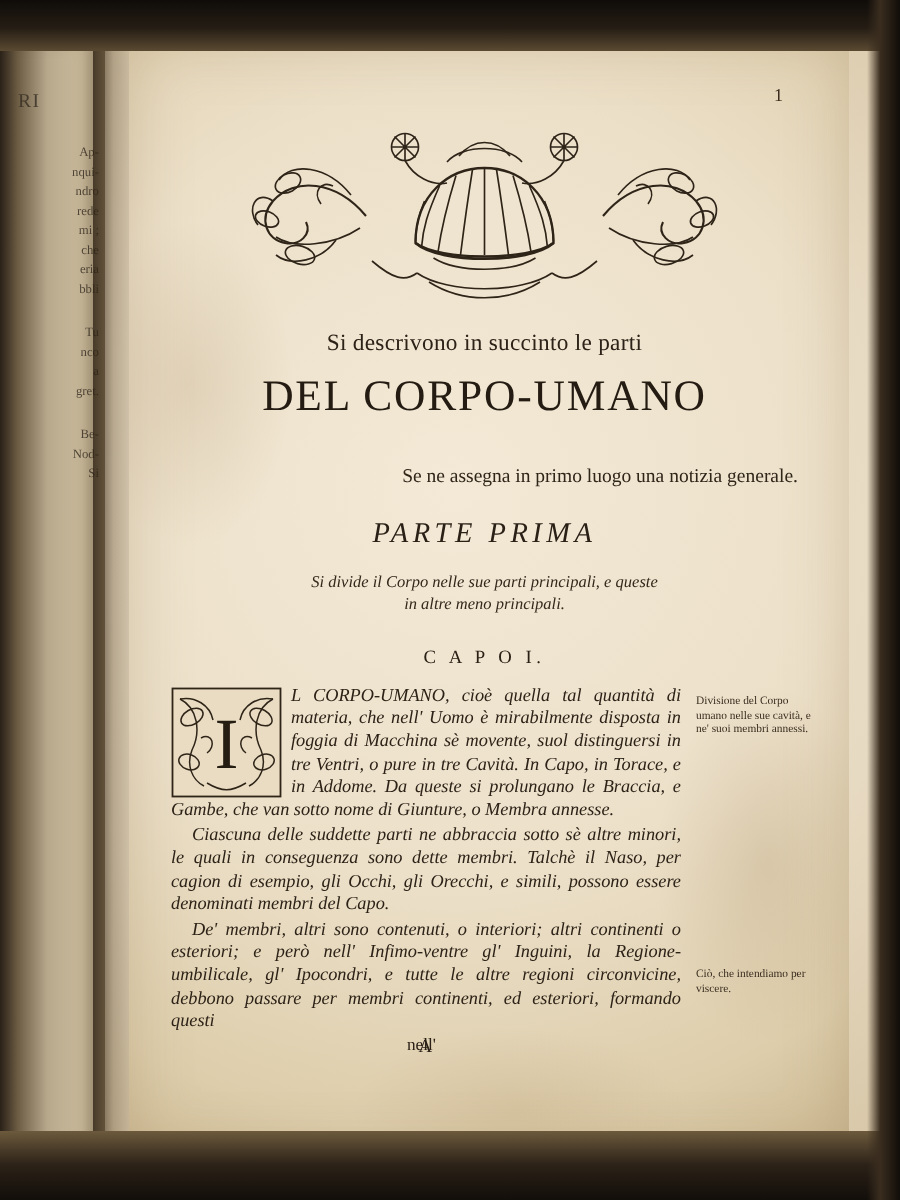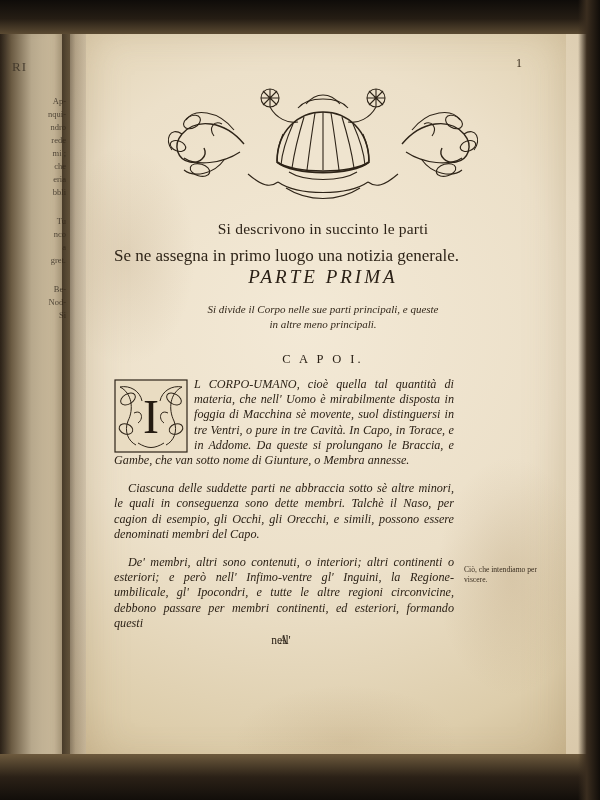--- a/index.html
+++ b/index.html
@@ -132,30 +132,31 @@
     white-space: nowrap;
   }
   .title-sub {
     text-align: center;
     font-size: 29px;
     letter-spacing: 1.2px;
     margin-top: 4px;
     color: #241b12;
   }
   .subtitle2 {
-    text-align: left;
-    font-size: 17px;
-    margin-top: 8px;
+    text-align: right;
+    font-size: 13px;
+    margin-top: 28px;
     color: #2f2519;
   }
   .part-head {
     text-align: center;
     font-size: 19px;
     font-style: italic;
     letter-spacing: 3px;
+    margin-top: 20px;
     color: #2a2016;
   }
   .argument {
     text-align: center;
     font-size: 11px;
     font-style: italic;
     margin-top: 14px;
     line-height: 15px;
     color: #33281b;
   }
@@ -179,21 +180,21 @@
     margin: 2px 6px 0 0;
   }
   .para {
     font-size: 12.2px;
     line-height: 15.2px;
     text-align: justify;
     color: #2c2217;
     text-indent: 0;
     font-style: italic;
   }
-  .para.indent { text-indent: 14px; margin-top: 13px; }
+  .para.indent { text-indent: 14px; margin-top: 2px; }
 
   .marginalia {
     position: absolute;
     right: -90px;
     width: 80px;
     font-size: 7.6px;
     line-height: 9.6px;
     color: #3a2e20;
     text-align: left;
   }
@@ -311,30 +312,32 @@
 
             <path d="M120,104 C140,118 190,118 210,104"></path>
             <path d="M128,110 C150,124 180,124 202,110"></path>
             <path d="M90,96 C104,108 112,110 120,104"></path>
             <path d="M240,96 C226,108 218,110 210,104"></path>
           </g>
         </svg>
       </div>
 
       <div class="subtitle1">Si descrivono in succinto le parti</div>
+      <div class="title-main">DEL CORPO-UMANO</div>
       <div class="subtitle2">Se ne assegna in primo luogo una notizia generale.</div>
       <div class="part-head">PARTE PRIMA</div>
       <div class="argument">
         <span>Si divide il Corpo nelle sue parti principali, e queste</span><br>
         <span>in altre meno principali.</span>
       </div>
       <div class="chapter">C A P O  I.</div>
 
       <div class="body-block">
 
+        <div class="marginalia" style="top:6px;">Divisione del Corpo umano nelle sue cavità, e ne' suoi membri annessi.</div>
 
         <div class="drop-wrap">
           <svg width="74" height="74" viewBox="0 0 74 74" xmlns="http://www.w3.org/2000/svg">
             <rect x="1" y="1" width="72" height="72" fill="#e9dcc2" stroke="#2e2418" stroke-width="1.2"></rect>
             <g fill="none" stroke="#2e2418" stroke-width="1">
               <path d="M6,8 C18,14 20,30 14,42 C10,52 14,62 22,66"></path>
               <path d="M68,8 C56,14 54,30 60,42 C64,52 60,62 52,66"></path>
               <path d="M6,8 C16,6 26,12 28,22"></path>
               <path d="M68,8 C58,6 48,12 46,22"></path>
               <ellipse cx="14" cy="20" rx="8" ry="5" transform="rotate(-30 14 20)"></ellipse>

